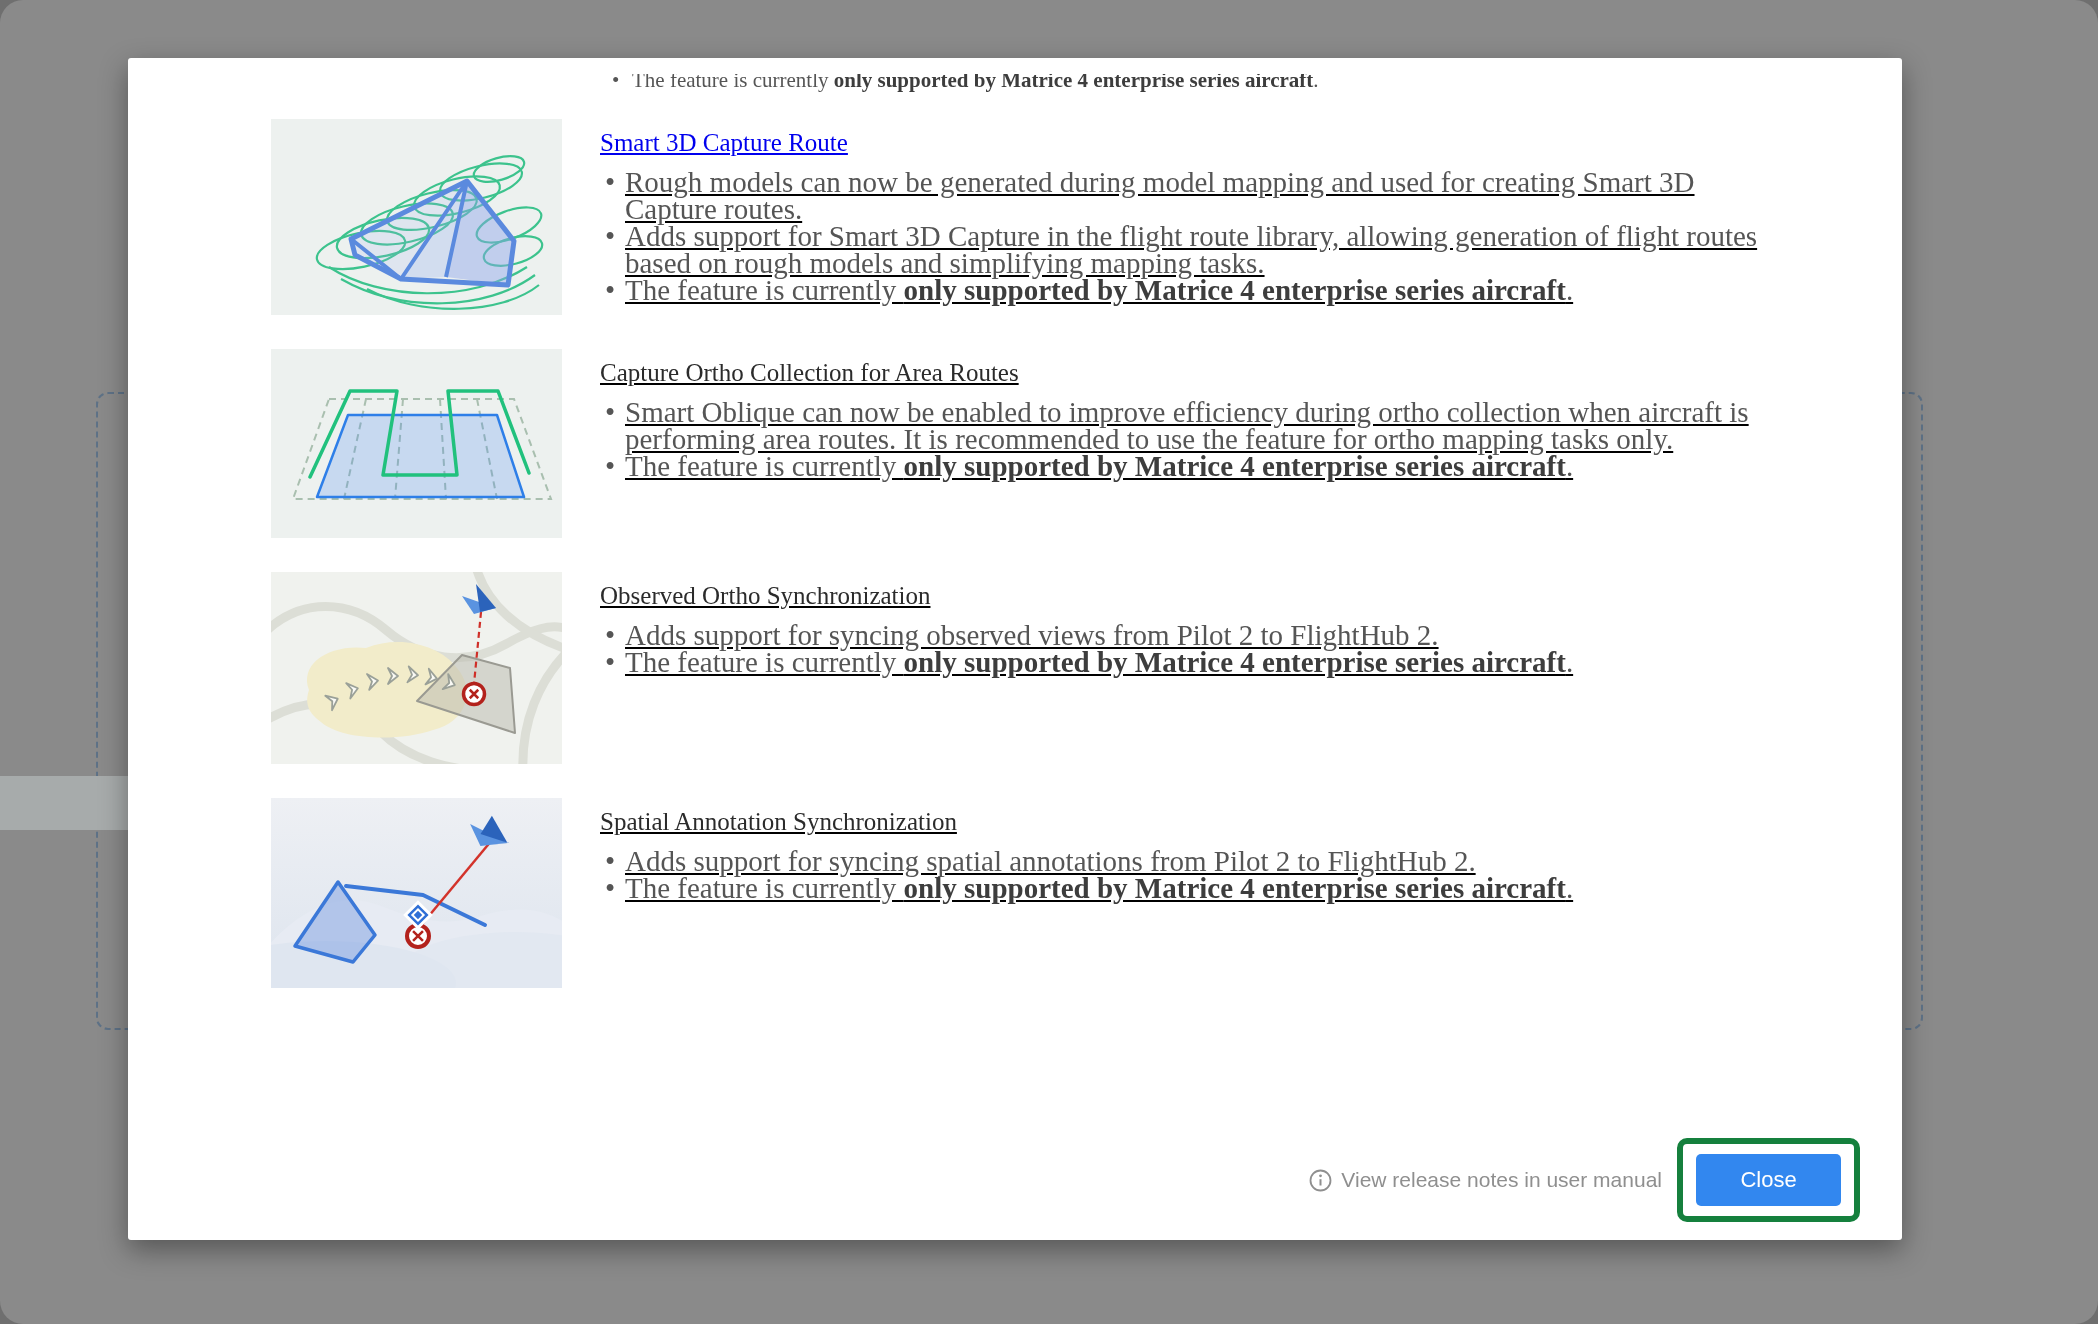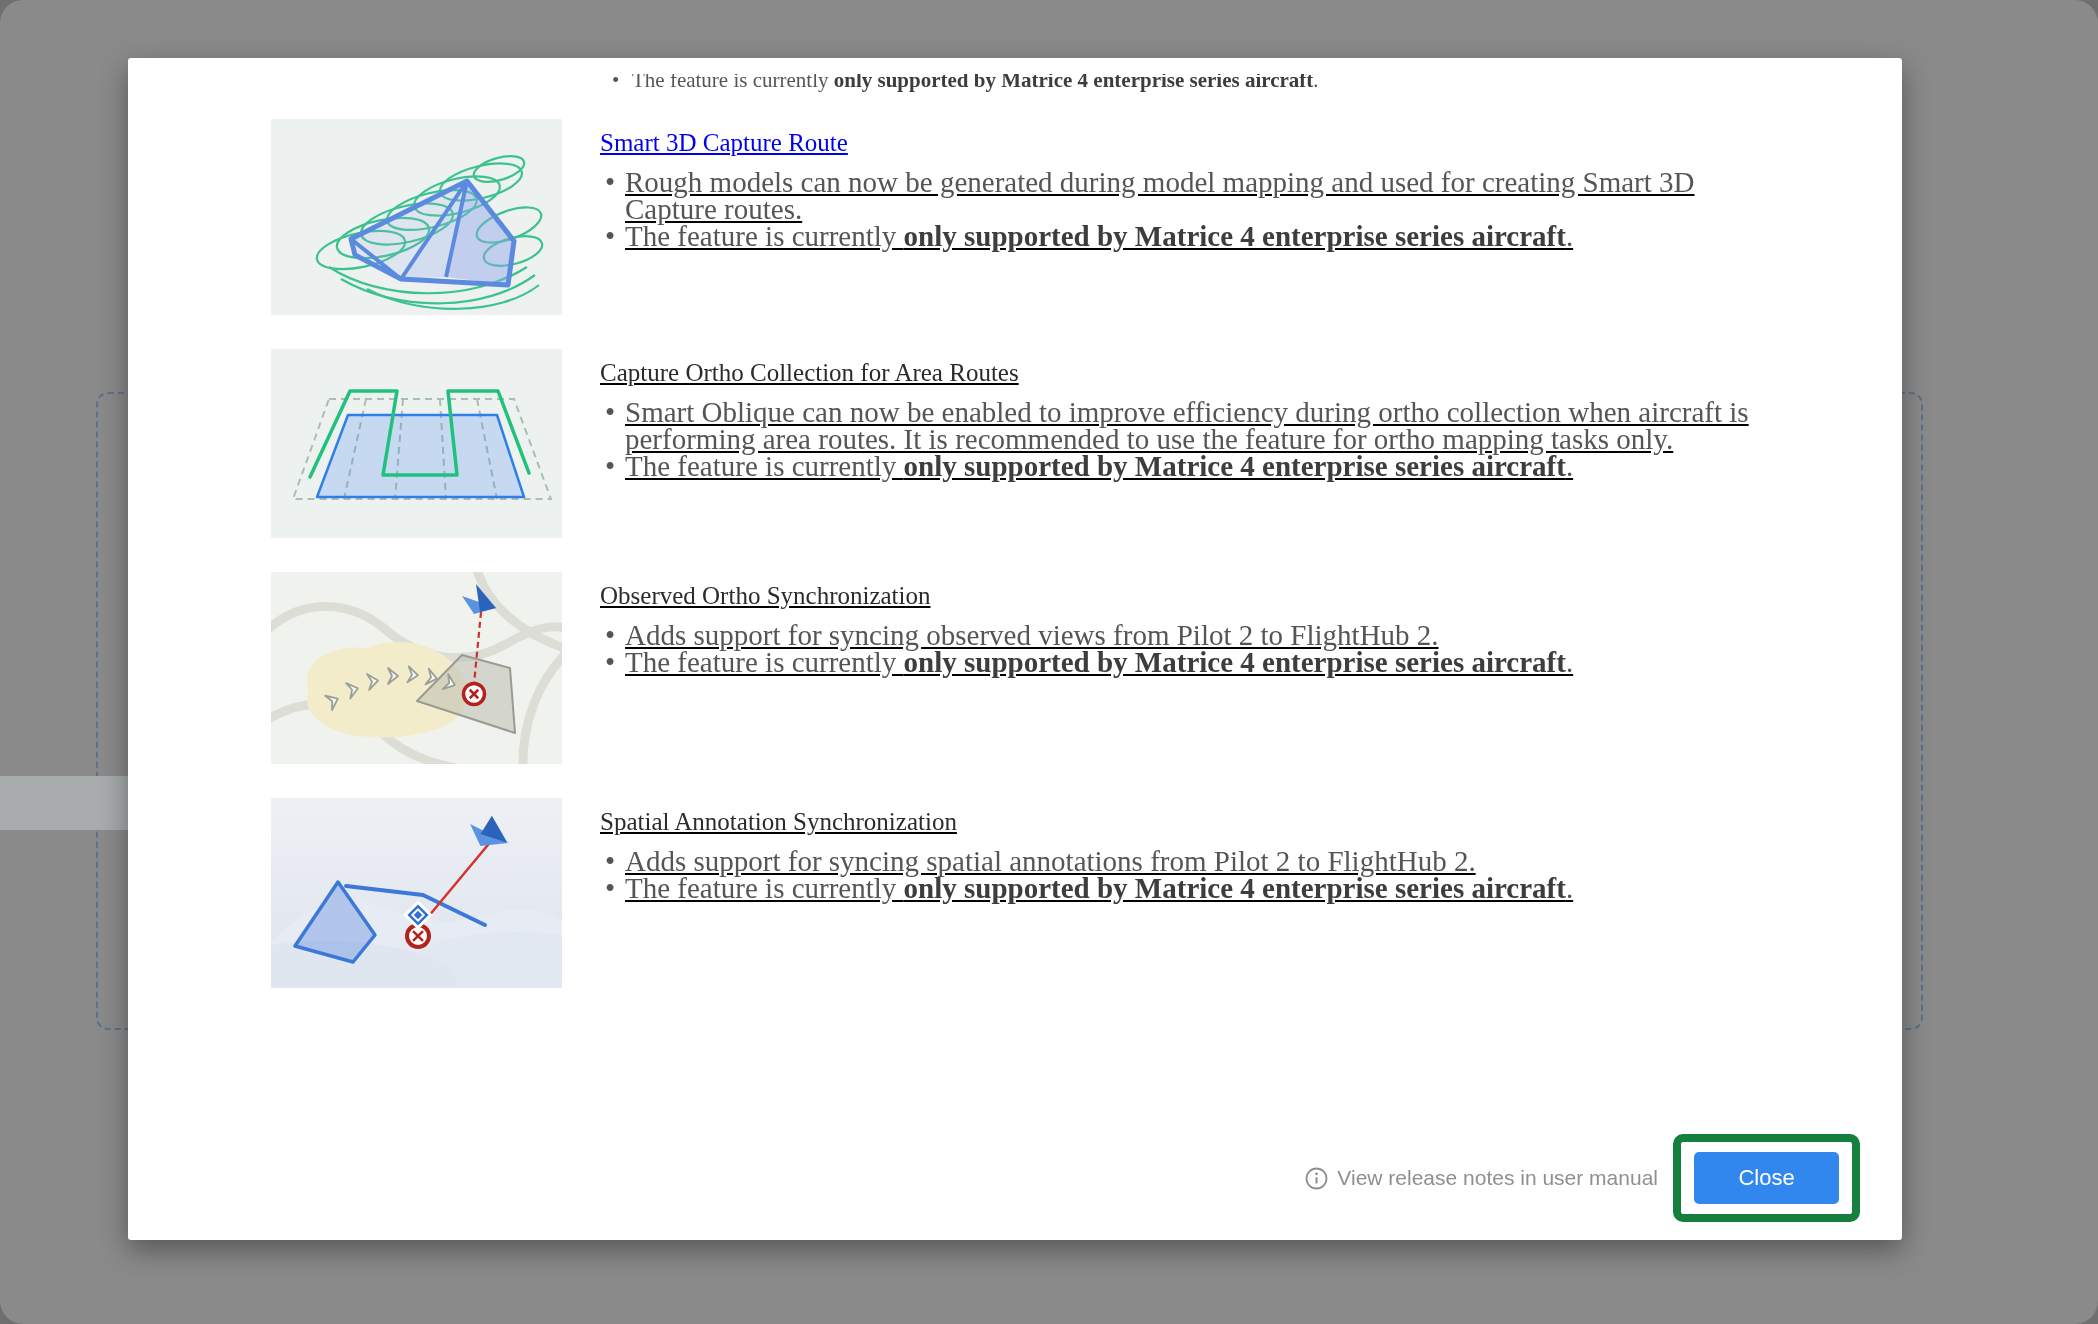--- a/index.html
+++ b/index.html
@@ -25,21 +25,21 @@
   a.title{color:#0000ee;text-decoration:underline;cursor:pointer;display:inline-block;}
   ul.bullets{list-style:none;margin:10px 0 0;padding:0;}
   ul.bullets li{position:relative;padding-left:25px;font-size:29px;line-height:27px;color:#555;}
   ul.bullets li::before{content:"\2022";position:absolute;left:5px;color:#555;}
   .bold{font-weight:700;color:#3d3d3d;}
   .footer{position:absolute;right:42px;bottom:18px;display:flex;align-items:center;
           font-family:"Liberation Sans",sans-serif;}
   .manual{display:flex;align-items:flex-end;gap:9px;color:#8f8f8f;font-size:21px;
           margin-right:15px;cursor:pointer;white-space:nowrap;}
   .manual svg{display:block;}
-  .green-box{border:8px solid #15803d;border-radius:10px;padding:10px 13px;background:#fff;}
+  .green-box{border:6px solid #15803d;border-radius:10px;padding:10px 13px;background:#fff;}
   .close-btn{display:block;width:145px;height:52px;background:#3287ef;color:#fff;font-size:22px;
              font-family:"Liberation Sans",sans-serif;border:none;border-radius:5px;cursor:pointer;}
 </style>
 </head>
 <body>
 
 <div class="stage">
   <div class="dashed-outline"></div>
   <div class="light-band"></div>
 
@@ -70,20 +70,21 @@
             <polygon points="196,62 175,158 130,160" fill="rgba(150,175,238,0.30)"></polygon>
             <polygon points="196,62 130,160 84,136 80,120" fill="rgba(160,180,240,0.18)"></polygon>
             <polygon points="196,62 243,122 237,166 130,160 84,136 80,120" fill="none" stroke="#5b8ade" stroke-width="5" stroke-linejoin="round"></polygon>
             <path d="M196 62 L175 158 M196 62 L130 160 M80 120 L130 160" stroke="#5b8ade" stroke-width="4" fill="none" stroke-linejoin="round"></path>
           </svg>
         </div>
         <div class="txt">
           <a class="title">Smart 3D Capture Route</a>
           <ul class="bullets">
               <li><span>Rough models can now be generated during model mapping and used for creating Smart 3D Capture routes.</span><span class="bold"></span><span></span></li>
+              <li><span>Adds support for Smart 3D Capture in the flight route library, allowing generation of flight routes based on rough models and simplifying mapping tasks.</span><span class="bold"></span><span></span></li>
               <li><span>The feature is currently </span><span class="bold">only supported by Matrice 4 enterprise series aircraft</span><span>.</span></li>
             </ul>
         </div>
       </div>
 
       <div class="row r2">
         <div class="thumb">
           <svg viewBox="0 0 291 189" xmlns="http://www.w3.org/2000/svg">
             <rect width="291" height="189" fill="#edf1ef"></rect>
             <g stroke="#a9bfaf" stroke-width="2" stroke-dasharray="7 5" fill="none">

